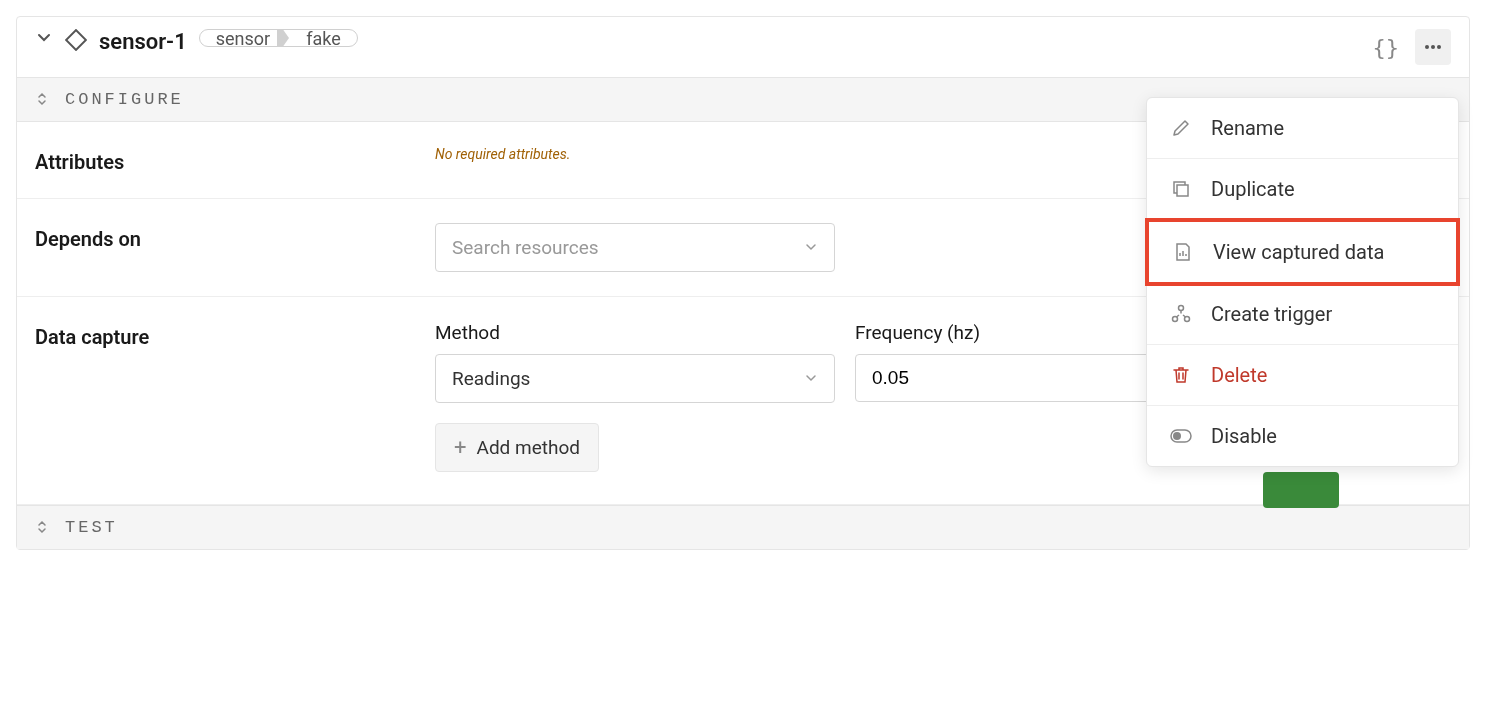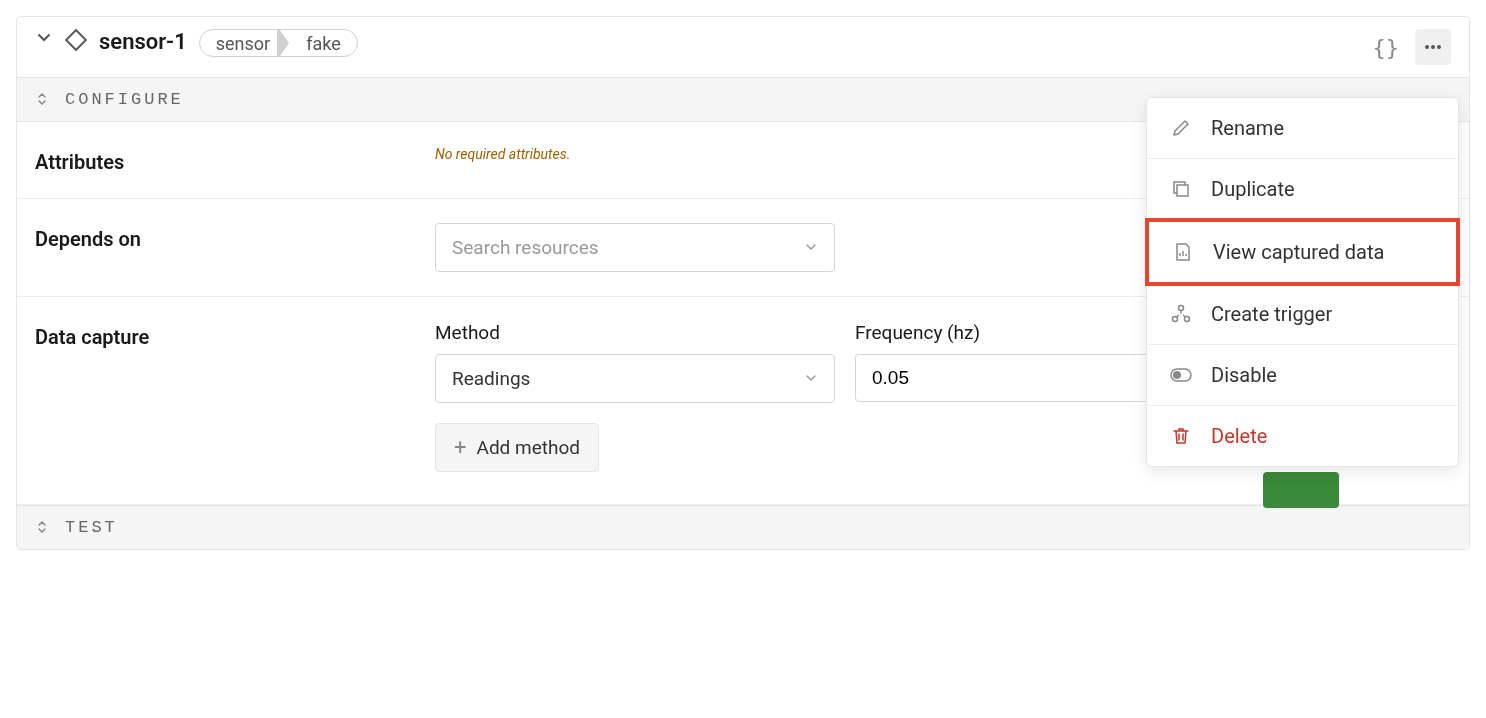--- a/index.html
+++ b/index.html
@@ -46,21 +46,21 @@
       font-size: 22px;
       font-weight: 600;
       color: #1a1a1a;
     }
     .tag-group {
       display: flex;
       align-items: center;
       border: 1px solid #d0d0d0;
       border-radius: 20px;
       overflow: hidden;
-      height: 28px;
+      height: 18px;
     }
     .tag {
       padding: 4px 16px;
       font-size: 18px;
       color: #555;
       position: relative;
     }
     .tag:first-child {
       padding-right: 8px;
     }
@@ -408,32 +408,32 @@
       <span class="menu-icon">
         <svg width="20" height="20" viewBox="0 0 20 20">
             <circle cx="10" cy="4" r="2.5" stroke="currentColor" stroke-width="1.5" fill="none"></circle>
             <circle cx="4" cy="15" r="2.5" stroke="currentColor" stroke-width="1.5" fill="none"></circle>
             <circle cx="16" cy="15" r="2.5" stroke="currentColor" stroke-width="1.5" fill="none"></circle>
             <path d="M10 6.5v3M8 11l-2.5 2M12 11l2.5 2" stroke="currentColor" stroke-width="1.5"></path>
           </svg>
       </span>
       <span>Create trigger</span>
     </div>
+    <div class="menu-item danger">
+      <span class="menu-icon">
+        <svg width="20" height="20" viewBox="0 0 20 20">
+            <path d="M3 5h14M8 5V3h4v2M5 5l1 12h8l1-12M8 8v6M12 8v6" stroke="currentColor" stroke-width="1.5" fill="none" stroke-linecap="round"></path>
+          </svg>
+      </span>
+      <span>Delete</span>
+    </div>
     <div class="menu-item">
       <span class="menu-icon">
         <svg width="22" height="14" viewBox="0 0 22 14">
             <rect x="1" y="1" width="20" height="12" rx="6" stroke="currentColor" stroke-width="1.5" fill="none"></rect>
             <circle cx="7" cy="7" r="4" fill="currentColor"></circle>
           </svg>
       </span>
       <span>Disable</span>
     </div>
-    <div class="menu-item danger">
-      <span class="menu-icon">
-        <svg width="20" height="20" viewBox="0 0 20 20">
-            <path d="M3 5h14M8 5V3h4v2M5 5l1 12h8l1-12M8 8v6M12 8v6" stroke="currentColor" stroke-width="1.5" fill="none" stroke-linecap="round"></path>
-          </svg>
-      </span>
-      <span>Delete</span>
-    </div>
   </div>
 
 </div>
 
 </body></html>

